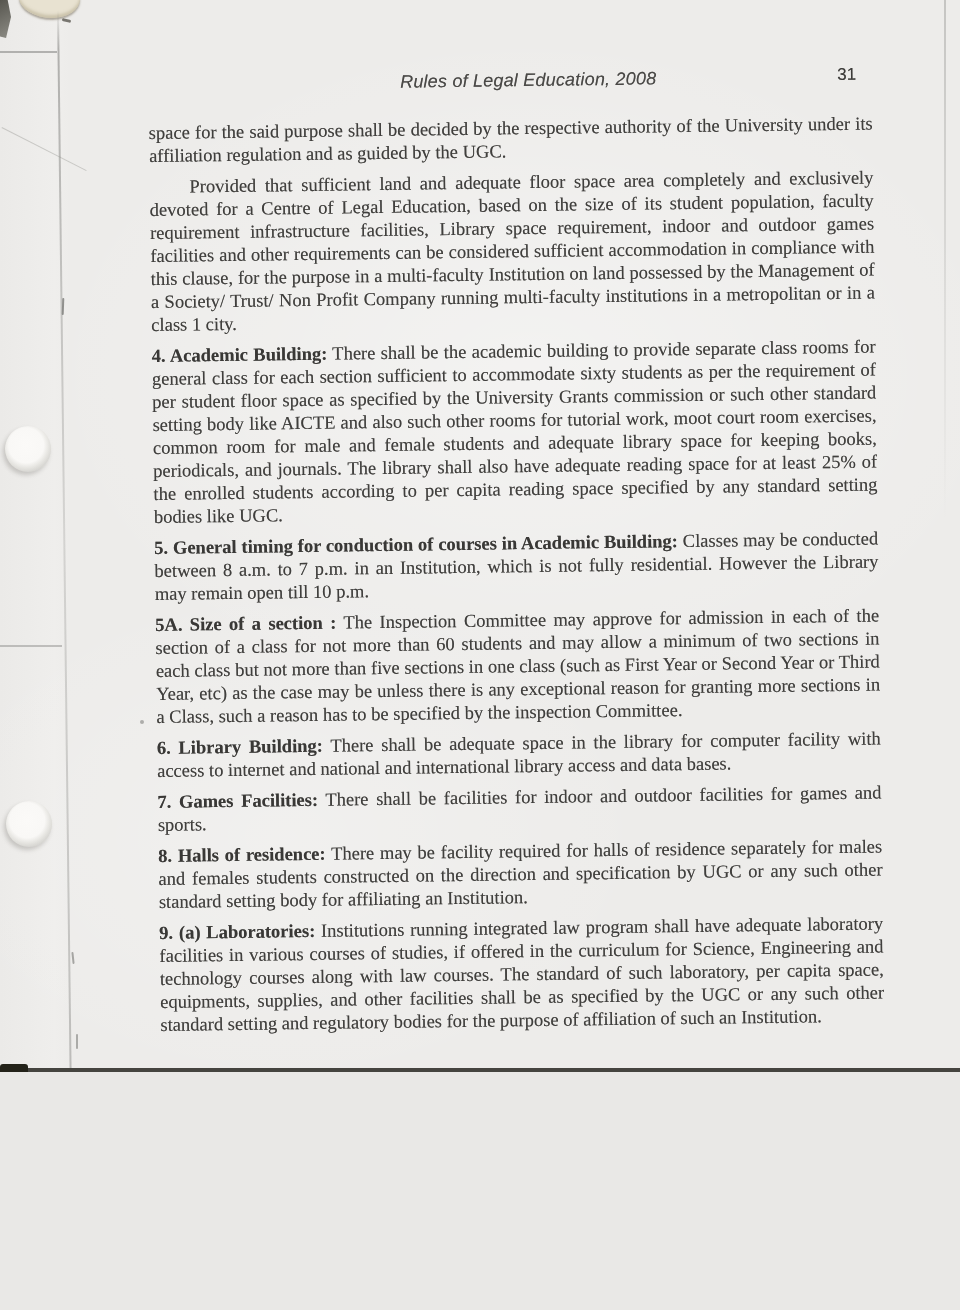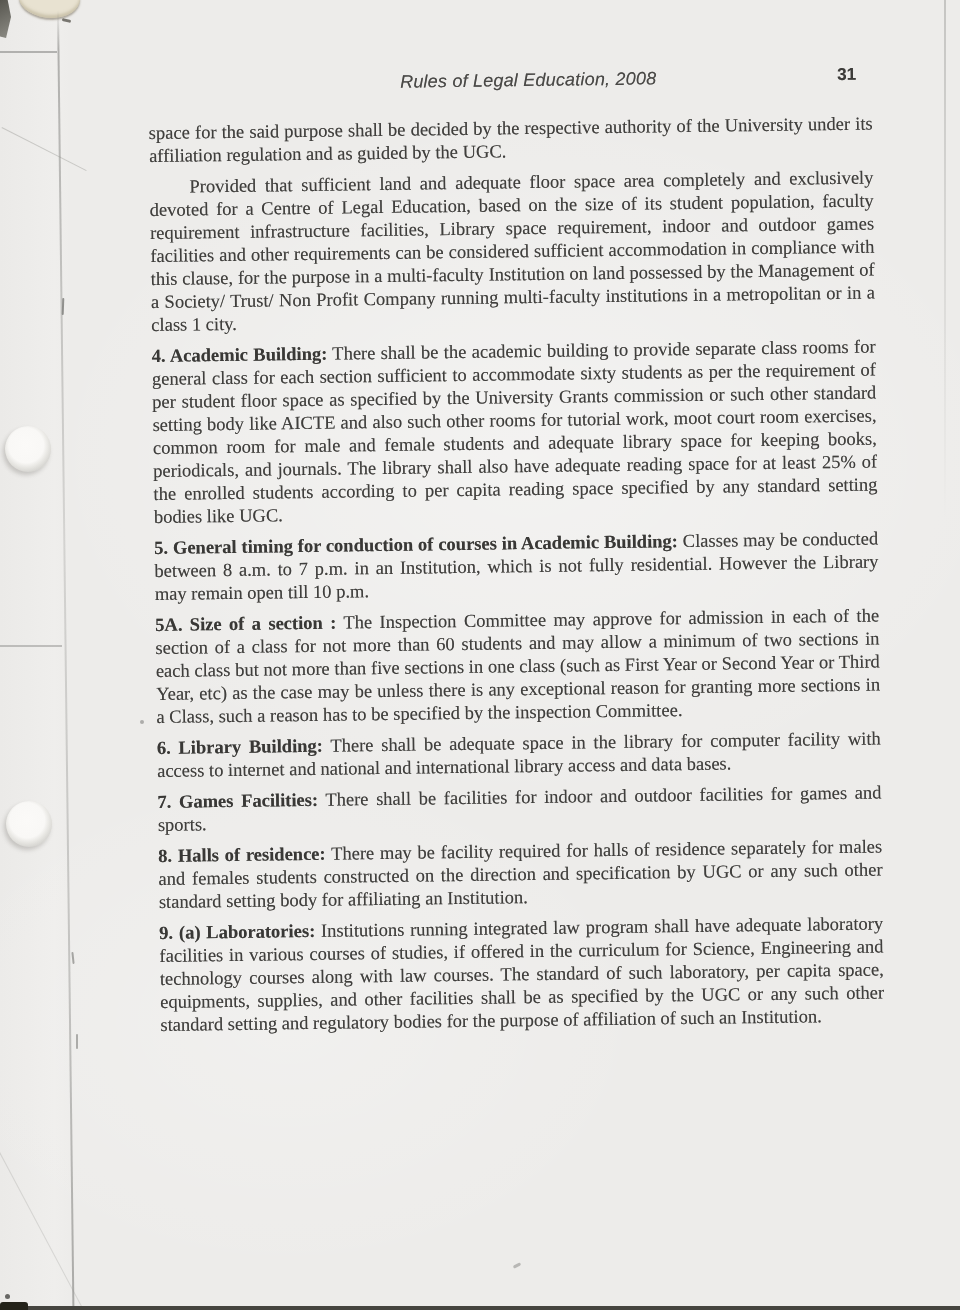--- a/index.html
+++ b/index.html
@@ -2,21 +2,21 @@
 <html><head>
 <meta charset="utf-8">
 <style>
   html,body{margin:0;padding:0;}
   body{
     width:960px;height:1310px;overflow:hidden;
     font-family:"Liberation Serif", serif;
     background:#e9e8e6;
   }
   .page{
-    position:relative;width:960px;height:1310px;overflow:hidden;
+    position:relative;width:960px;height:1072px;overflow:hidden;
     background:
       radial-gradient(ellipse 700px 500px at 55% 35%, rgba(255,255,255,0.35), rgba(255,255,255,0) 70%),
       radial-gradient(ellipse 500px 350px at 30% 78%, rgba(255,255,255,0.22), rgba(255,255,255,0) 75%),
       linear-gradient(90deg, #ebeae8 0px, #efeeec 55px, #edecea 70px, #edecea 100%),
       #edecea;
   }
   
   .dark-corner{
     position:absolute;left:0;top:0;width:11px;height:38px;
     background:linear-gradient(150deg,#57564f,#8d8c85);
@@ -62,21 +62,21 @@
   .bottom-edge-left{position:absolute;left:0;bottom:0;width:28px;height:8px;background:#232219;border-radius:3px 3px 0 0;}
   
   .content{
     position:absolute;left:148px;top:74px;width:724px;
     transform:rotate(-0.75deg);transform-origin:0 0;
     color:#403f3d;font-size:18.5px;line-height:23px;text-align:justify;
     text-shadow:0 0 0.6px rgba(64,63,61,0.55);
   }
   .hdr{position:relative;height:26px;margin-bottom:22px;font-family:"Liberation Sans", sans-serif;}
   .hdr .title{position:absolute;left:252px;top:0;font-style:italic;font-size:18px;color:#4a4947;letter-spacing:0.2px;}
-  .hdr .pnum{position:absolute;right:16px;top:-2px;font-weight:bold;font-size:17px;color:#3c3b39;}
+  .hdr .pnum{position:absolute;right:16px;top:-2px;font-weight:normal;font-size:17px;color:#3c3b39;}
   p.para{margin:0 0 8px 0;}
   p.indent{text-indent:40px;}
   p.para b{font-weight:bold;color:#393836;}
 </style>
 </head>
 <body>
 
 <div class="page">
 
   <div class="dark-corner"></div>

